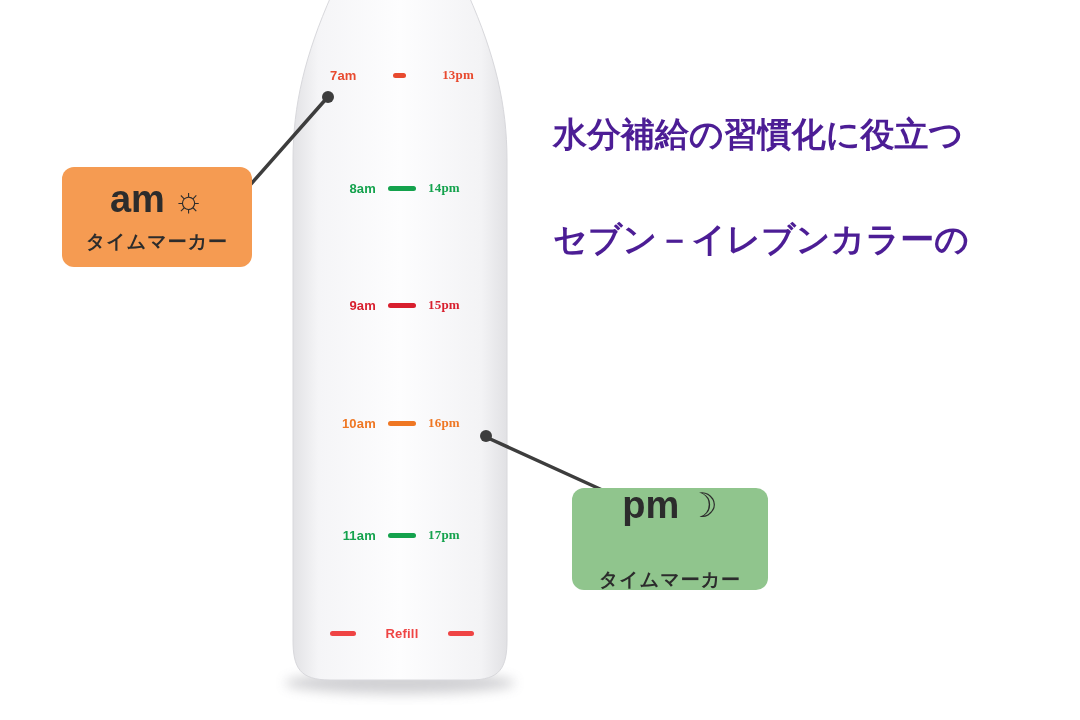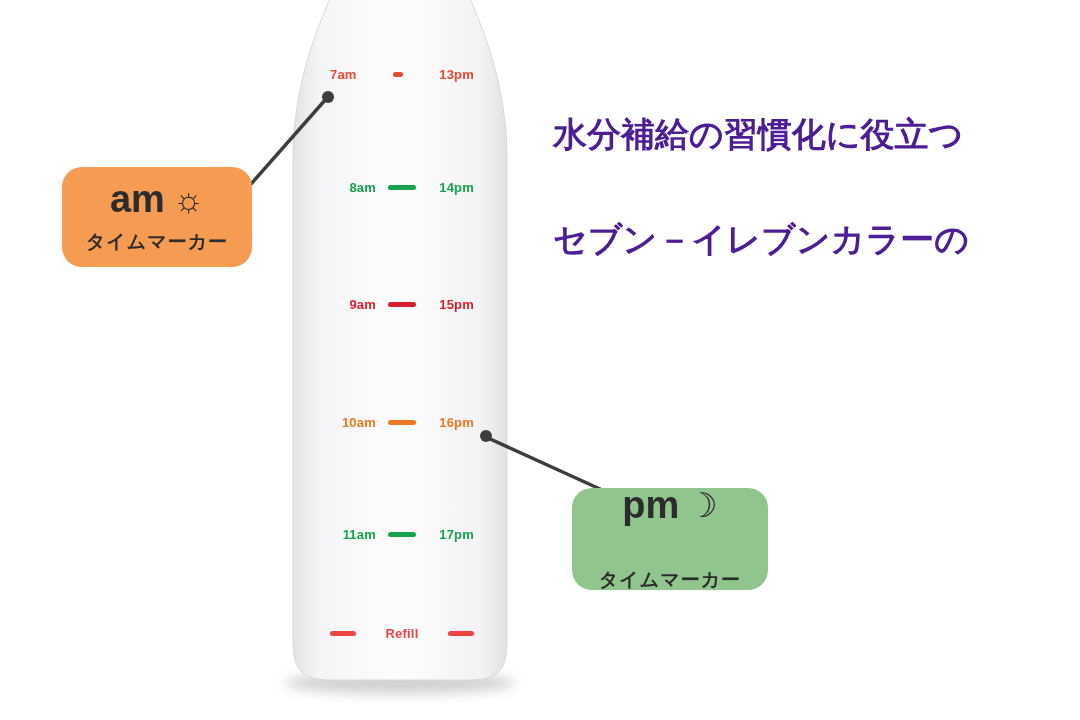--- a/index.html
+++ b/index.html
@@ -14,33 +14,33 @@
 
   
   .marker-row{
     position:absolute;
     left:330px;width:144px;
     display:flex;align-items:center;justify-content:space-between;
     font-size:13px;font-weight:bold;
     letter-spacing:.2px;
   }
   .marker-row .m-left{width:46px;text-align:right;}
-  .marker-row .m-right{width:46px;text-align:right;}
+  .marker-row .m-right{width:46px;text-align:left;font-family:Liberation Serif, serif;}
   .marker-row .m-center{width:50px;text-align:center;}
   .dash{
     display:inline-block;
     width:28px;height:5px;border-radius:3px;
     background:currentColor;
   }
   .refill-row .dash{width:26px;}
 
   
   .callout{
     position:absolute;
-    border-radius:20px;
+    border-radius:12px;
     display:flex;flex-direction:column;
     align-items:center;justify-content:center;
     color:#2c2c2c;
     box-sizing:border-box;
   }
   .callout .co-title{
     font-size:38px;font-weight:600;line-height:1.1;
     display:flex;align-items:center;gap:8px;
   }
   .callout .co-icon{font-size:34px;font-weight:400;}

